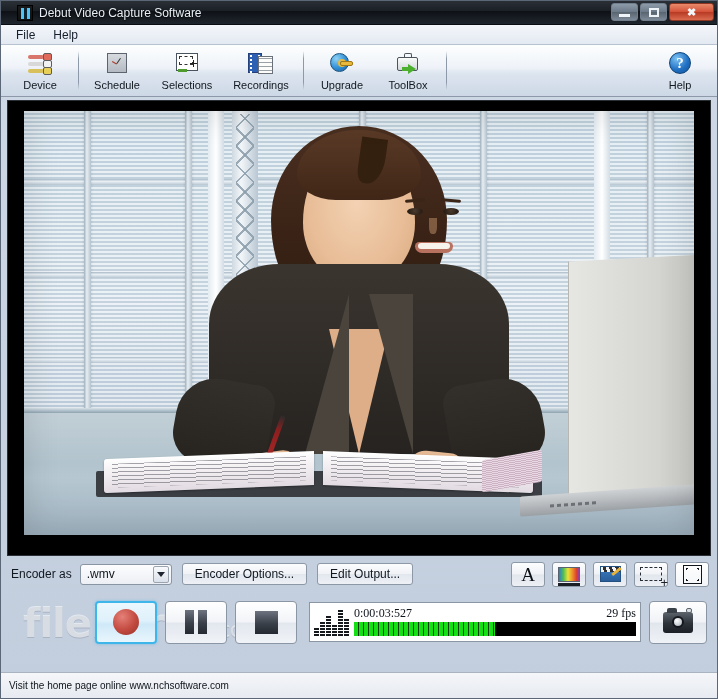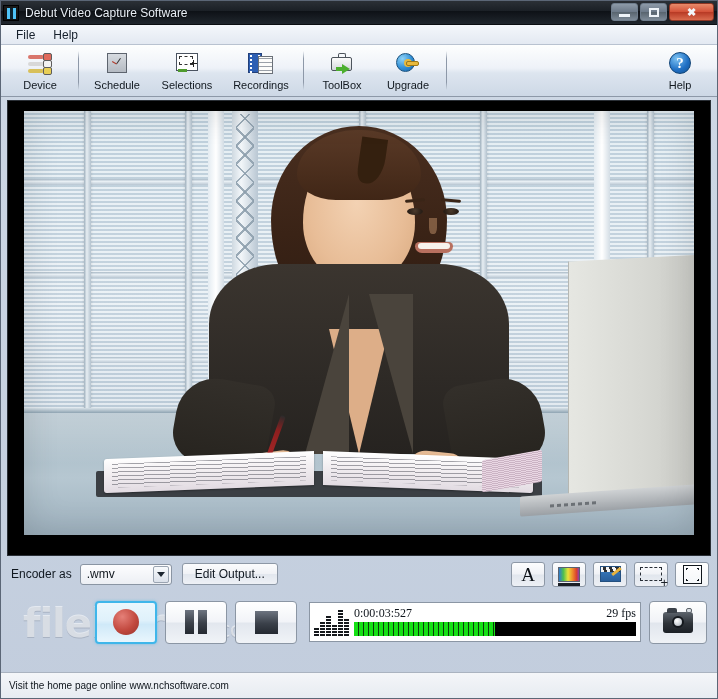--- a/index.html
+++ b/index.html
@@ -20,21 +20,21 @@
     overflow: hidden;
   }
 
   
   .titlebar {
     position: relative;
     height: 24px;
     background: linear-gradient(to bottom, #2b3036 0%, #1b2026 42%, #0d1116 43%, #20262d 100%);
     border-bottom: 1px solid #0a0d11;
     display: flex; align-items: center;
-    padding-left: 2px;
+    padding-left: 16px;
     box-sizing: border-box;
   }
   .title-icon {
     width: 16px; height: 16px;
     background: linear-gradient(to bottom, #1a1a1a, #111);
     border: 1px solid #000;
     box-sizing: border-box;
     position: relative; flex: none;
     margin-right: 6px;
   }
@@ -728,36 +728,36 @@
         <span class="film"></span>
           <span class="page"></span>
       </div>
       <div class="tlabel">Recordings</div>
     </div>
 
     <div class="tsep"></div>
 
 
     <div class="tbtn">
+      <div class="ticon ic-up">
+        <span class="globe"></span>
+          <span class="keyh"></span>
+          <span class="key"></span>
+      </div>
+      <div class="tlabel">Upgrade</div>
+    </div>
+
+    <div class="tbtn">
       <div class="ticon ic-tb">
         <span class="handle"></span>
           <span class="case"></span>
           <span class="arrowtail"></span>
           <span class="arrow"></span>
       </div>
       <div class="tlabel">ToolBox</div>
-    </div>
-
-    <div class="tbtn">
-      <div class="ticon ic-up">
-        <span class="globe"></span>
-          <span class="keyh"></span>
-          <span class="key"></span>
-      </div>
-      <div class="tlabel">Upgrade</div>
     </div>
 
     <div class="tsep"></div>
     <div class="tspacer"></div>
 
     <div class="tbtn">
       <div class="ticon ic-help">
         <span class="circ">?</span>
       </div>
       <div class="tlabel">Help</div>
@@ -840,20 +840,21 @@
   </div>
 
   <div class="options-row">
     <div class="lbl">Encoder as</div>
     <div class="combo">
       <span>.wmv</span>
       <span class="arrow-btn">
           <span class="caret"></span>
         </span>
     </div>
+    <div class="pbtn">Encoder Options...</div>
     <div class="pbtn">Edit Output...</div>
 
     <div class="opt-spacer"></div>
 
     <div class="sqbtn">
       <span class="glyph-A">A</span>
     </div>
     <div class="sqbtn">
       <span class="glyph-color"></span>
     </div>

